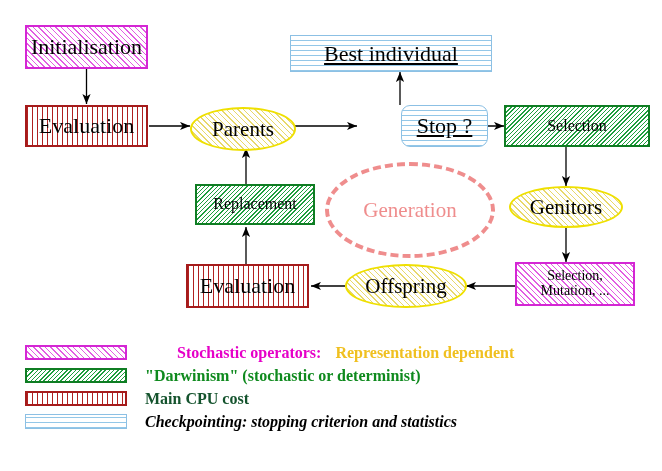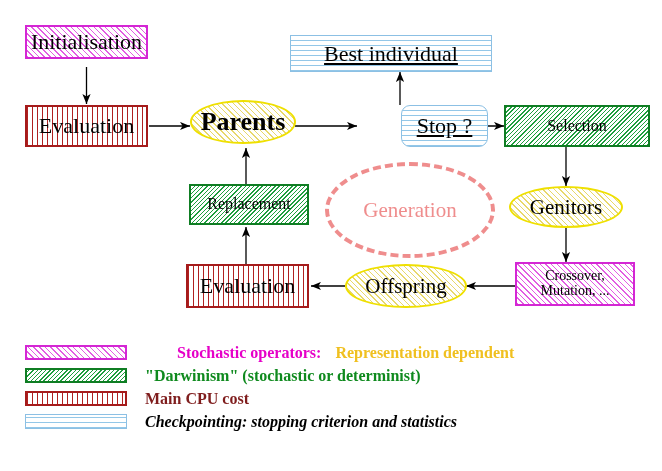--- a/index.html
+++ b/index.html
@@ -98,21 +98,21 @@
   .legend-text {
     margin-left: 18px;
     font-size: 16px;
     font-weight: bold;
     font-family: "Liberation Serif", "DejaVu Serif", serif;
     white-space: pre;
   }
   .lt-magenta { color: #e600c8; }
   .lt-gold    { color: #f0c020; }
   .lt-green   { color: #0f8a1e; }
-  .lt-red     { color: #7f1d1d; }
+  .lt-red     { color: #14532d; }
   .lt-blue    { color: #000000; font-style: italic; }
   .legend-text .seg2 { margin-left: 14px; }
 </style>
 </head>
 <body>
 
 <div id="canvas">
 
   <svg class="layer arrows" viewBox="0 0 662 471" xmlns="http://www.w3.org/2000/svg">
     <defs>
@@ -139,62 +139,62 @@
       <line x1="515" y1="286" x2="466" y2="286"></line>
 
       <line x1="345" y1="286" x2="311" y2="286"></line>
 
       <line x1="246" y1="264" x2="246" y2="227"></line>
 
       <line x1="246" y1="184" x2="246" y2="148"></line>
     </g>
   </svg>
 
-  <div class="node fill-magenta" style="left:25px; top:25px; width:123px; height:34px; font-size:22px;">
+  <div class="node fill-magenta" style="left:25px; top:25px; width:123px; height:44px; font-size:22px;">
     <span>Initialisation</span>
   </div>
 
   <div class="node fill-red" style="left:25px; top:105px; width:123px; height:42px; font-size:22px;">
     <span>Evaluation</span>
   </div>
 
-  <div class="node fill-yellow-ellipse" style="left:190px; top:100px; width:106px; height:44px; font-size:26px;font-weight:bold;">
+  <div class="node fill-yellow-ellipse" style="left:190px; top:107px; width:106px; height:44px; font-size:21px;">
     <span>Parents</span>
   </div>
 
   <div class="node fill-blue" style="left:290px; top:35px; width:202px; height:37px; font-size:22px;">
     <span>Best individual</span>
   </div>
 
   <div class="node fill-blue rounded" style="left:357px; top:105px; width:87px; height:42px; font-size:22px;margin-left:44px;">
     <span>Stop ?</span>
   </div>
 
   <div class="node fill-green" style="left:504px; top:105px; width:146px; height:42px; font-size:16px;">
     <span>Selection</span>
   </div>
 
   <div class="node fill-yellow-ellipse" style="left:509px; top:186px; width:114px; height:42px; font-size:21px;">
     <span>Genitors</span>
   </div>
 
   <div class="node fill-magenta" style="left:515px; top:262px; width:120px; height:44px; font-size:14px;">
-    <span>Crossover,
+    <span>Selection,
 Mutation, ...</span>
   </div>
 
   <div class="node fill-yellow-ellipse" style="left:345px; top:264px; width:122px; height:44px; font-size:21px;align-items:center;">
     <span>Offspring</span>
   </div>
 
   <div class="node fill-red" style="left:186px; top:264px; width:123px; height:44px; font-size:22px;">
     <span>Evaluation</span>
   </div>
 
-  <div class="node fill-green" style="left:189px; top:184px; width:120px; height:41px; font-size:16px;">
+  <div class="node fill-green" style="left:195px; top:184px; width:120px; height:41px; font-size:16px;">
     <span>Replacement</span>
   </div>
 
   <div class="node dashed-ellipse" style="left:325px; top:162px; width:170px; height:96px; font-size:21px;">
     <span>Generation</span>
   </div>
 
   <div id="legend">
 
     <div class="legend-row">

